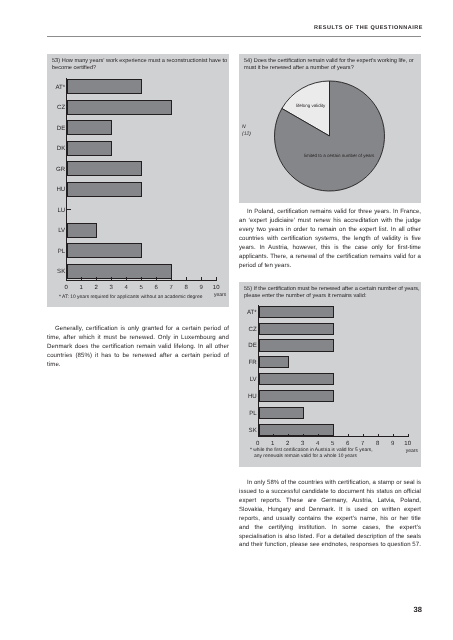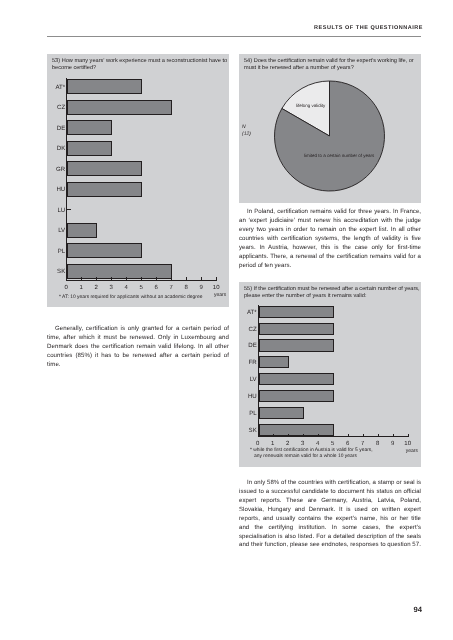--- a/index.html
+++ b/index.html
@@ -168,14 +168,14 @@
     <div class="foot" id="f55">
         <div>* while the first certification in Austria is valid for 5 years,</div>
         <div style="padding-left:4px;">any renewals remain valid for a whole 10 years</div>
       </div>
   </div>
 
   <div class="para" id="pleft1">Generally, certification is only granted for a certain period of time, after which it must be renewed. Only in Luxembourg and Denmark does the certification remain valid lifelong. In all other countries (85%) it has to be renewed after a certain period of time.</div>
   <div class="para" id="pright1">In Poland, certification remains valid for three years. In France, an ‘expert judiciaire’ must renew his accreditation with the judge every two years in order to remain on the expert list. In all other countries with certification systems, the length of validity is five years. In Austria, however, this is the case only for first-time applicants. There, a renewal of the certification remains valid for a period of ten years.</div>
   <div class="para" id="pright2">In only 58% of the countries with certification, a stamp or seal is issued to a successful candidate to document his status on official expert reports. These are Germany, Austria, Latvia, Poland, Slovakia, Hungary and Denmark. It is used on written expert reports, and usually contains the expert’s name, his or her title and the certifying institution. In some cases, the expert’s specialisation is also listed. For a detailed description of the seals and their function, please see endnotes, responses to question 57.</div>
 
-  <div class="pagenum">94</div>
+  <div class="pagenum">38</div>
 </div>
 
 </body></html>

